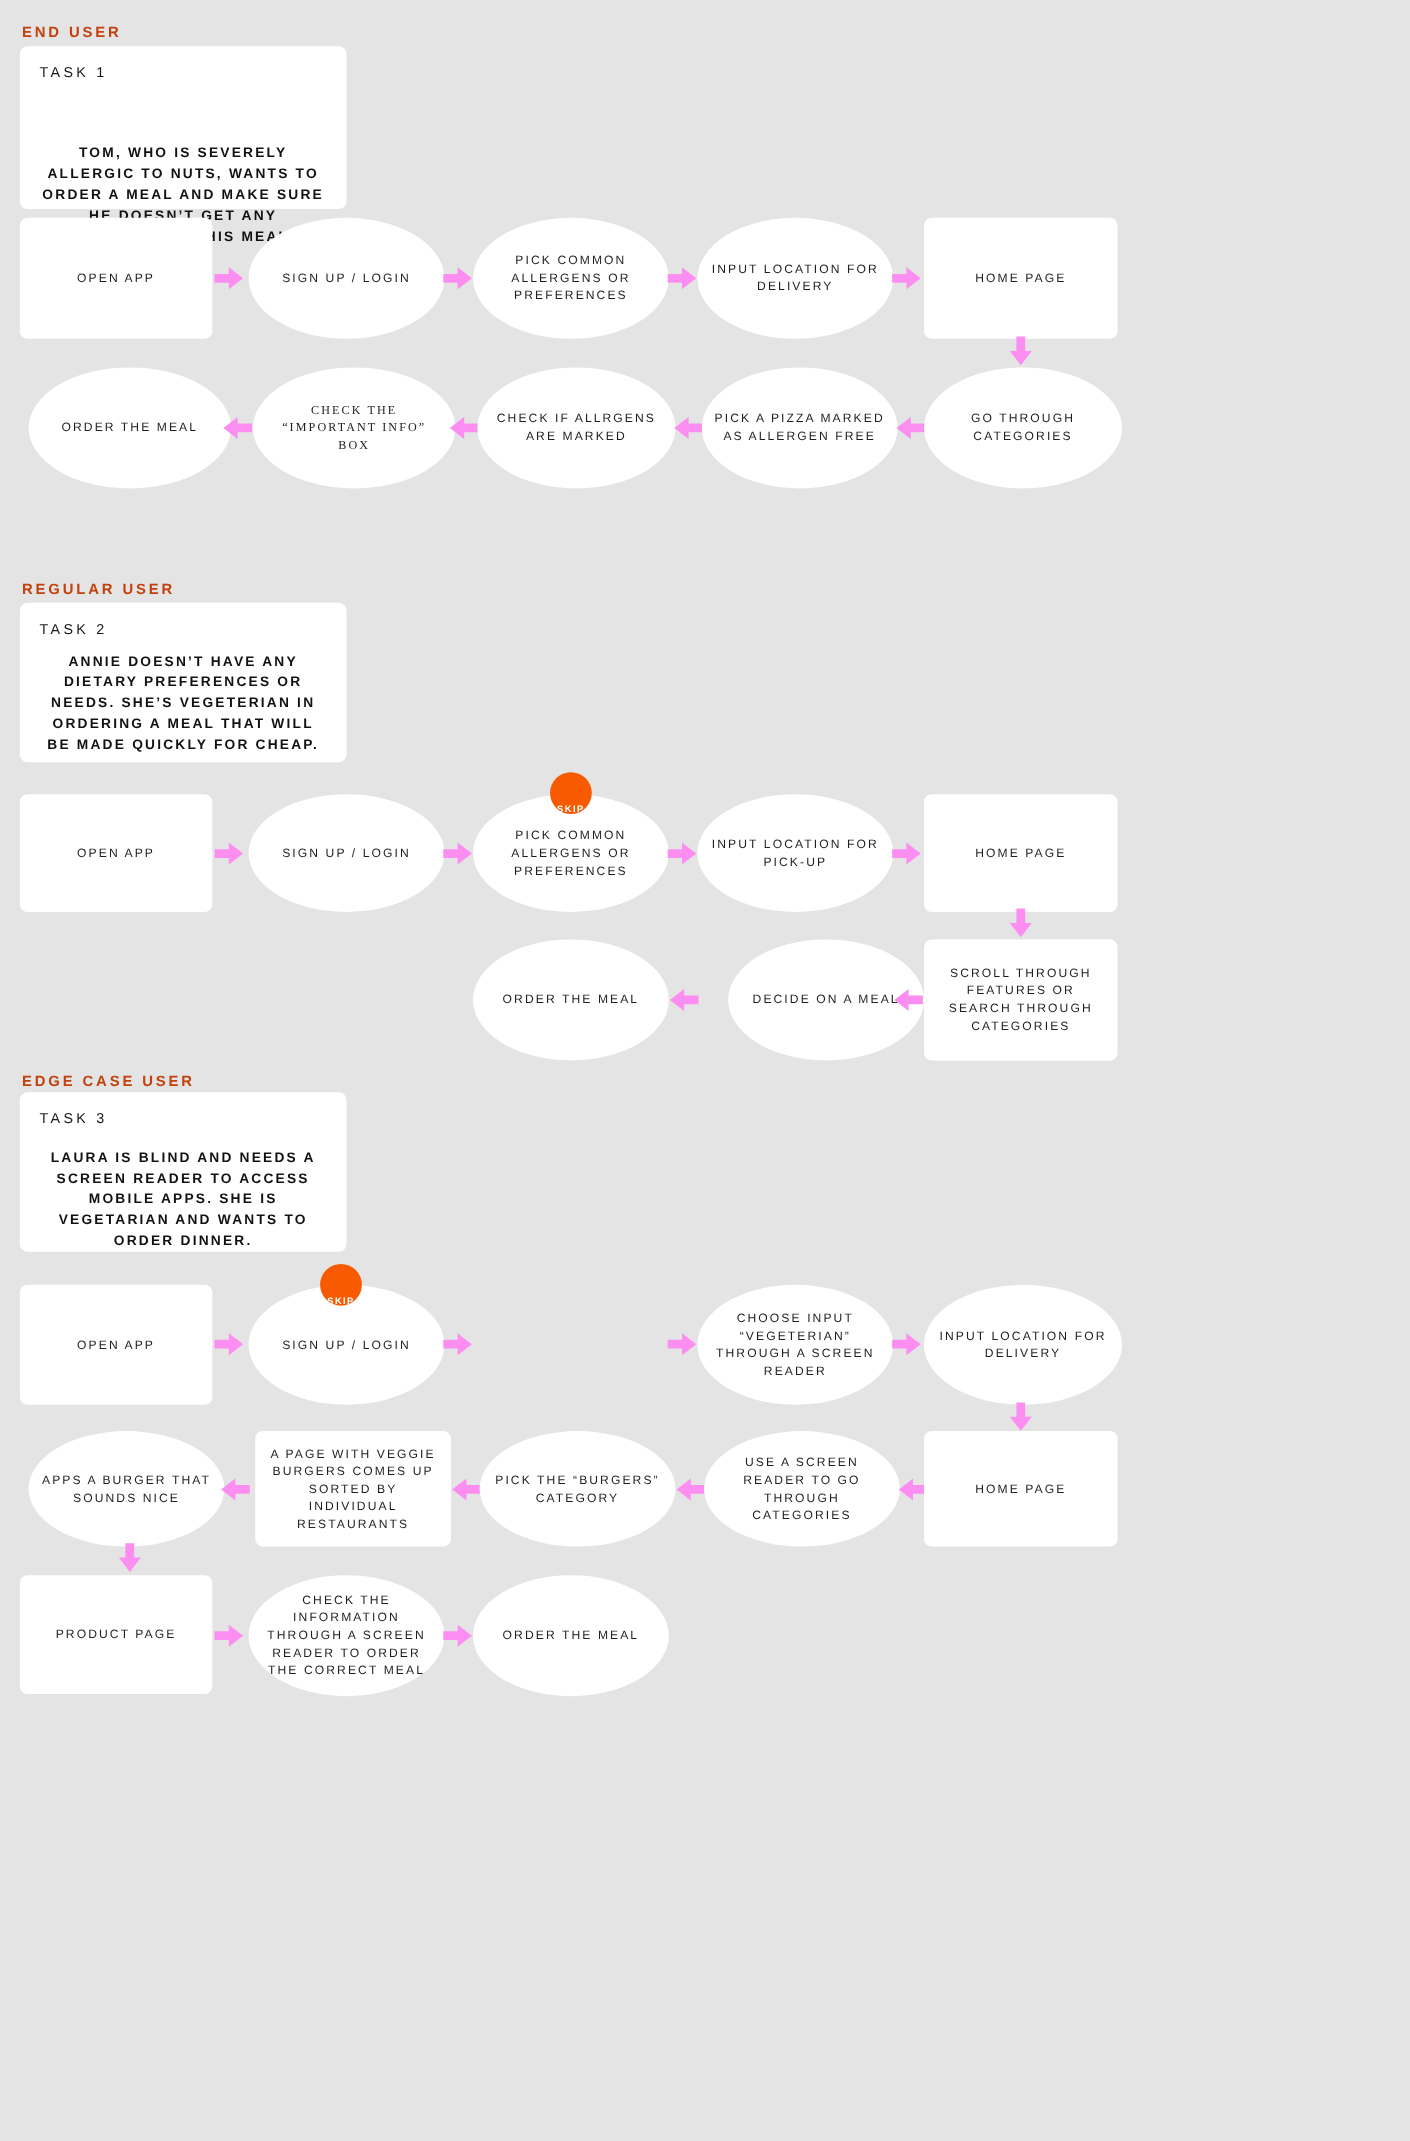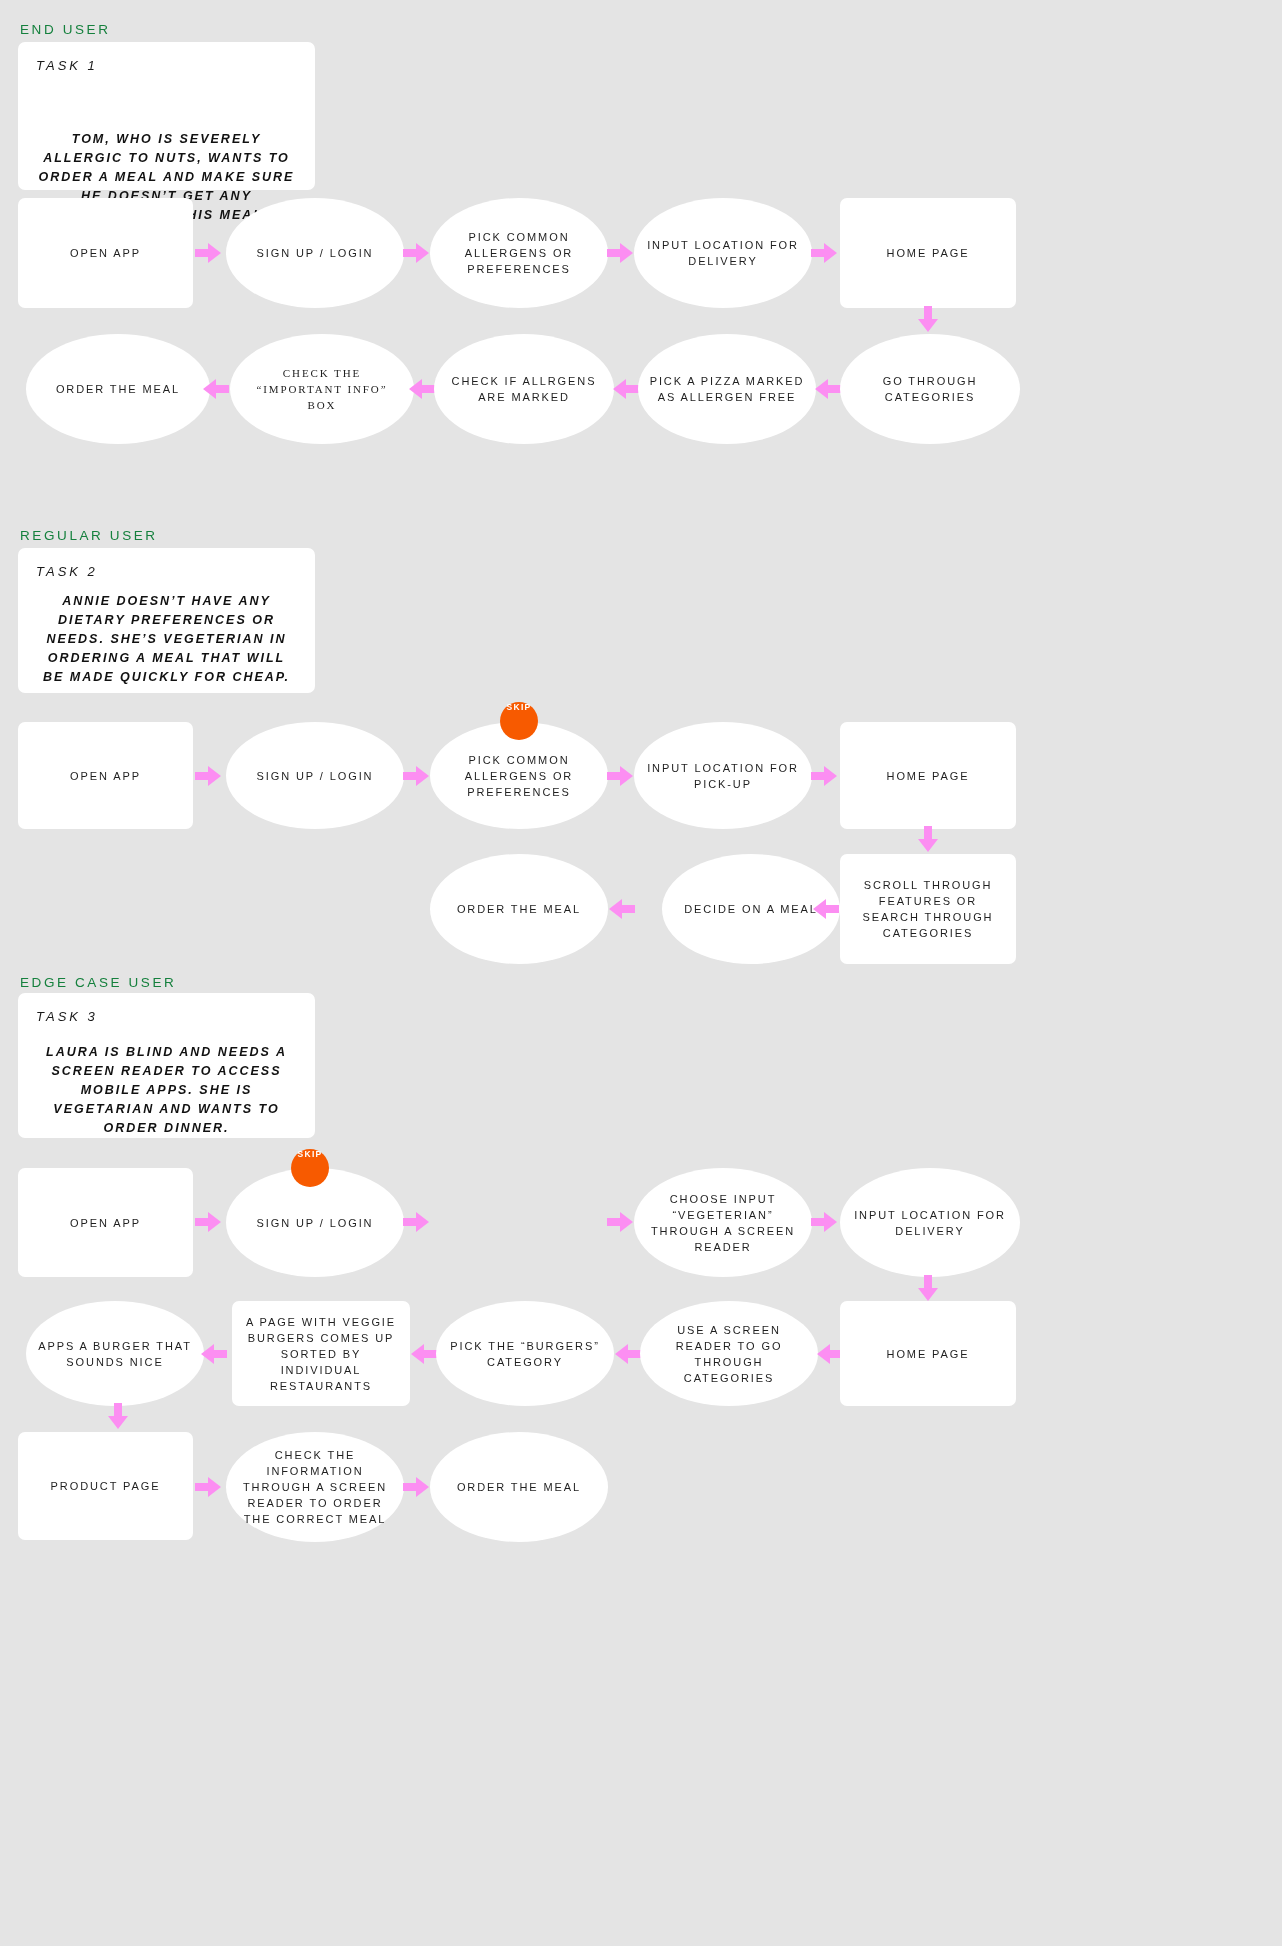--- a/index.html
+++ b/index.html
@@ -6,31 +6,30 @@
   html, body {
     width: 1282px; height: 1946px;
     background: #e4e4e4;
     font-family: "Liberation Sans", sans-serif;
   }
   .page { position: relative; width: 1282px; height: 1946px; }
 
   .section-title {
     position: absolute;
     font-size: 13.5px;
-    font-weight: 400;
+    font-weight: 700;
     letter-spacing: 2.6px;
-    color: #15803d;
+    color: #c2410c;
     white-space: nowrap;
   }
 
   .task-card {
     position: absolute;
     background: #ffffff;
     border-radius: 7px;
-    font-style: italic;
   }
   .task-card .task-label {
     position: absolute;
     top: 16px; left: 18px;
     font-size: 13px;
     letter-spacing: 3.0px;
     color: #1a1a1a;
     font-weight: 400;
   }
   .task-card .task-body {
@@ -68,21 +67,21 @@
     width: 34px; height: 34px;
   }
   .arrow svg { display: block; width: 34px; height: 34px; }
 
   .skip-badge {
     position: absolute;
     width: 38px; height: 38px;
     border-radius: 50%;
     background: #f75a00;
     display: flex;
-    align-items: flex-start;
+    align-items: flex-end;
     justify-content: center;
     z-index: 5;
   }
   .skip-badge .skip-text {
     color: #ffffff;
     font-size: 8.5px;
     font-weight: 700;
     letter-spacing: 1.3px;
   }
 </style>

